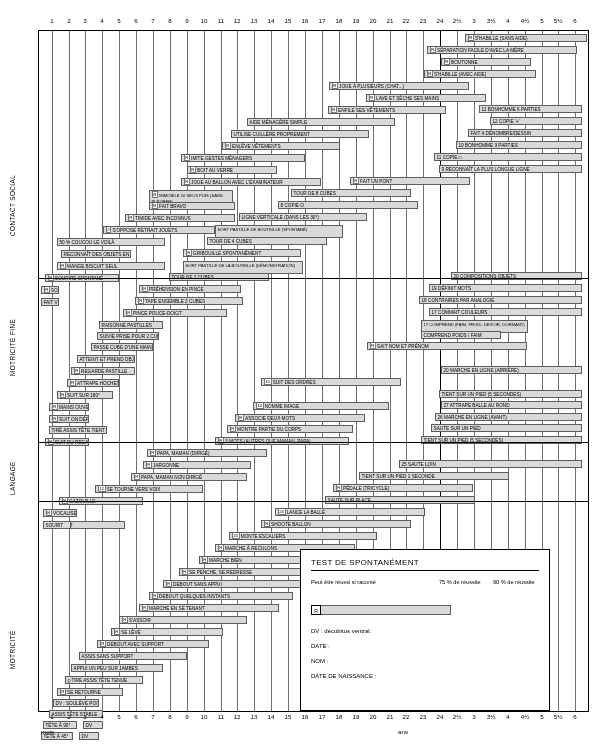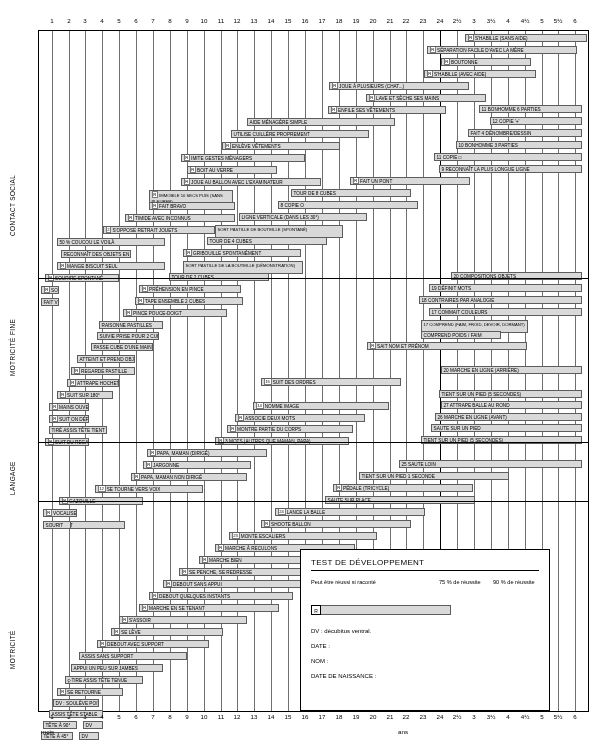--- a/index.html
+++ b/index.html
@@ -279,21 +279,21 @@
       <span style="left: 470px;">4</span>
       <span style="left: 487px;">4½</span>
       <span style="left: 504px;">5</span>
       <span style="left: 520px;">5½</span>
       <span style="left: 537px;">6</span>
     </div>
   <div class="unit mois">mois</div>
   <div class="unit ans">ans</div>
 
   <div class="testbox">
-    <h3>TEST DE DÉVELOPPEMENT</h3>
+    <h3>TEST DE SPONTANÉMENT</h3>
     <div class="rule"></div>
     <div class="tb-cols">
       <div class="c1">Peut être réussi si raconté</div>
       <div class="c2">75 % de réussite</div>
       <div class="c3">90 % de réussite</div>
     </div>
     <div class="tb-bar">
       <div class="box">R</div>
       <div class="fill"></div>
     </div>

